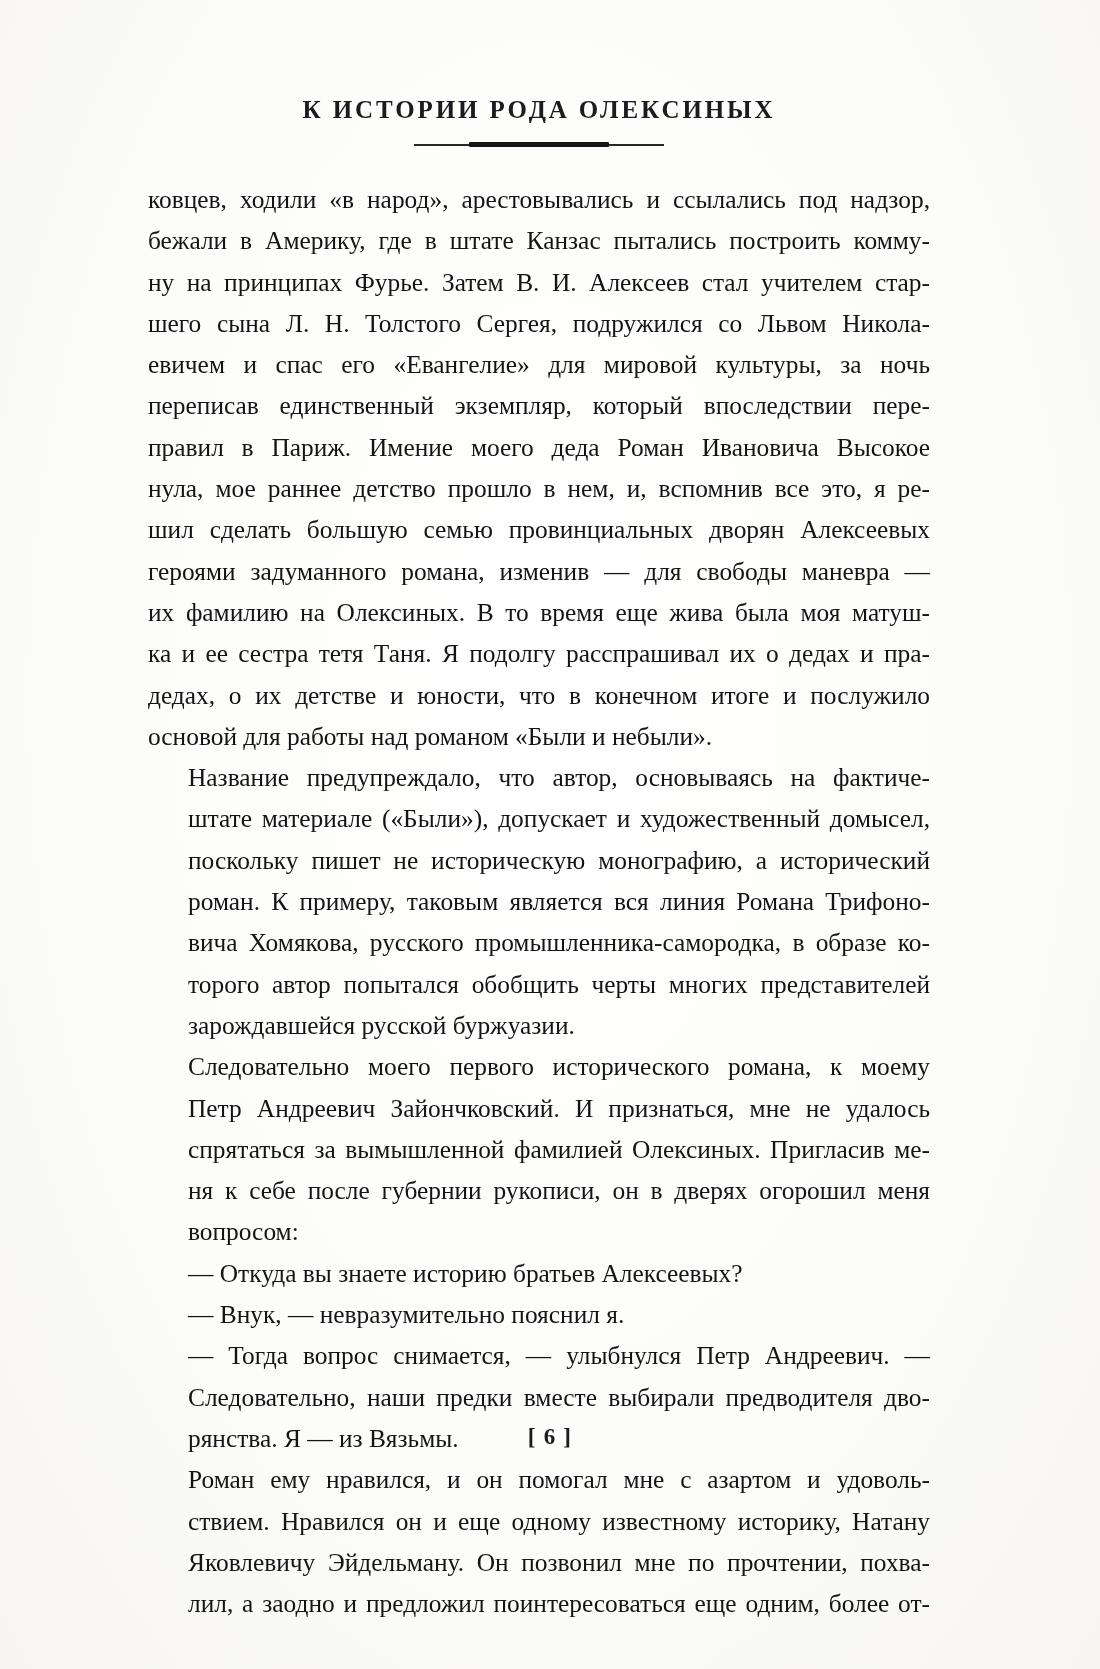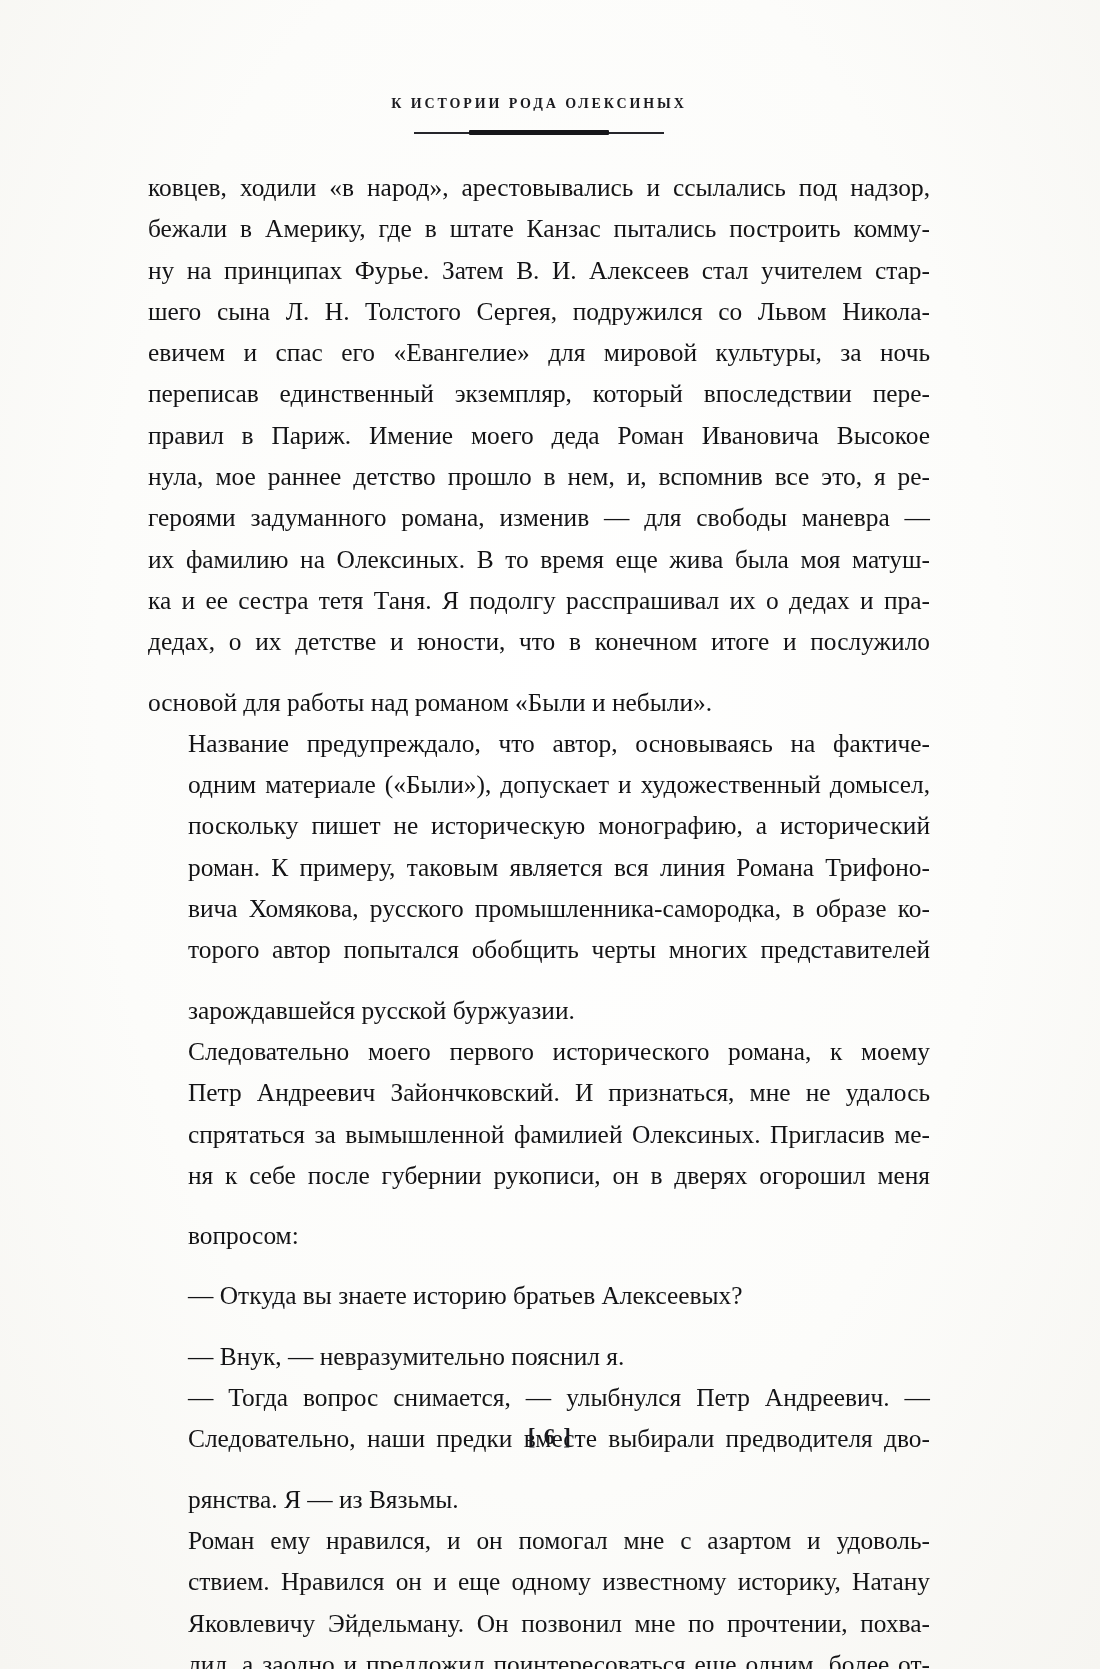--- a/index.html
+++ b/index.html
@@ -36,21 +36,21 @@
     width: 782px;
   }
 
   
   #running-head-block {
     padding-top: 96px;
     text-align: center;
   }
 
   #running-head {
-    font-size: 14px;
+    font-size: 25px;
     letter-spacing: 2.9px;
     font-weight: 700;
     text-transform: uppercase;
     color: #1b1b20;
     white-space: nowrap;
     text-align: center;
   }
 
   #head-rule {
     margin: 17px auto 0;
@@ -98,21 +98,20 @@
   .line {
     display: block;
     text-align: justify;
     text-align-last: justify;
     white-space: pre-wrap;
     font-family: Liberation Serif, serif;
   }
   .line.last,
   .line.short {
     text-align-last: left;
-    margin-top: 19px;
   }
   .line.indent {
     text-indent: 40px;
   }
   .line.dialogue {
     text-indent: 40px;
   }
 
   
   #folio {
@@ -146,29 +145,30 @@
     <div id="body-text">
         <p class="para">
           <span class="line">ковцев, ходили «в народ», арестовывались и ссылались под надзор,</span>
           <span class="line">бежали в Америку, где в штате Канзас пытались построить комму-</span>
           <span class="line">ну на принципах Фурье. Затем В. И. Алексеев стал учителем стар-</span>
           <span class="line">шего сына Л. Н. Толстого Сергея, подружился со Львом Никола-</span>
           <span class="line">евичем и спас его «Евангелие» для мировой культуры, за ночь</span>
           <span class="line">переписав единственный экземпляр, который впоследствии пере-</span>
           <span class="line">правил в Париж. Имение моего деда Роман Ивановича Высокое</span>
           <span class="line">нула, мое раннее детство прошло в нем, и, вспомнив все это, я ре-</span>
+          <span class="line">шил сделать большую семью провинциальных дворян Алексеевых</span>
           <span class="line">героями задуманного романа, изменив — для свободы маневра —</span>
           <span class="line">их фамилию на Олексиных. В то время еще жива была моя матуш-</span>
           <span class="line">ка и ее сестра тетя Таня. Я подолгу расспрашивал их о дедах и пра-</span>
           <span class="line">дедах, о их детстве и юности, что в конечном итоге и послужило</span>
           <span class="line last">основой для работы над романом «Были и небыли».</span>
         </p>
         <p class="para indented">
           <span class="line indent">Название предупреждало, что автор, основываясь на фактиче-</span>
-          <span class="line">одним материале («Были»), допускает и художественный домысел,</span>
+          <span class="line">штате материале («Были»), допускает и художественный домысел,</span>
           <span class="line">поскольку пишет не историческую монографию, а исторический</span>
           <span class="line">роман. К примеру, таковым является вся линия Романа Трифоно-</span>
           <span class="line">вича Хомякова, русского промышленника-самородка, в образе ко-</span>
           <span class="line">торого автор попытался обобщить черты многих представителей</span>
           <span class="line last">зарождавшейся русской буржуазии.</span>
         </p>
         <p class="para indented">
           <span class="line indent">Следовательно моего первого исторического романа, к моему</span>
           <span class="line">Петр Андреевич Зайончковский. И признаться, мне не удалось</span>
           <span class="line">спрятаться за вымышленной фамилией Олексиных. Пригласив ме-</span>

